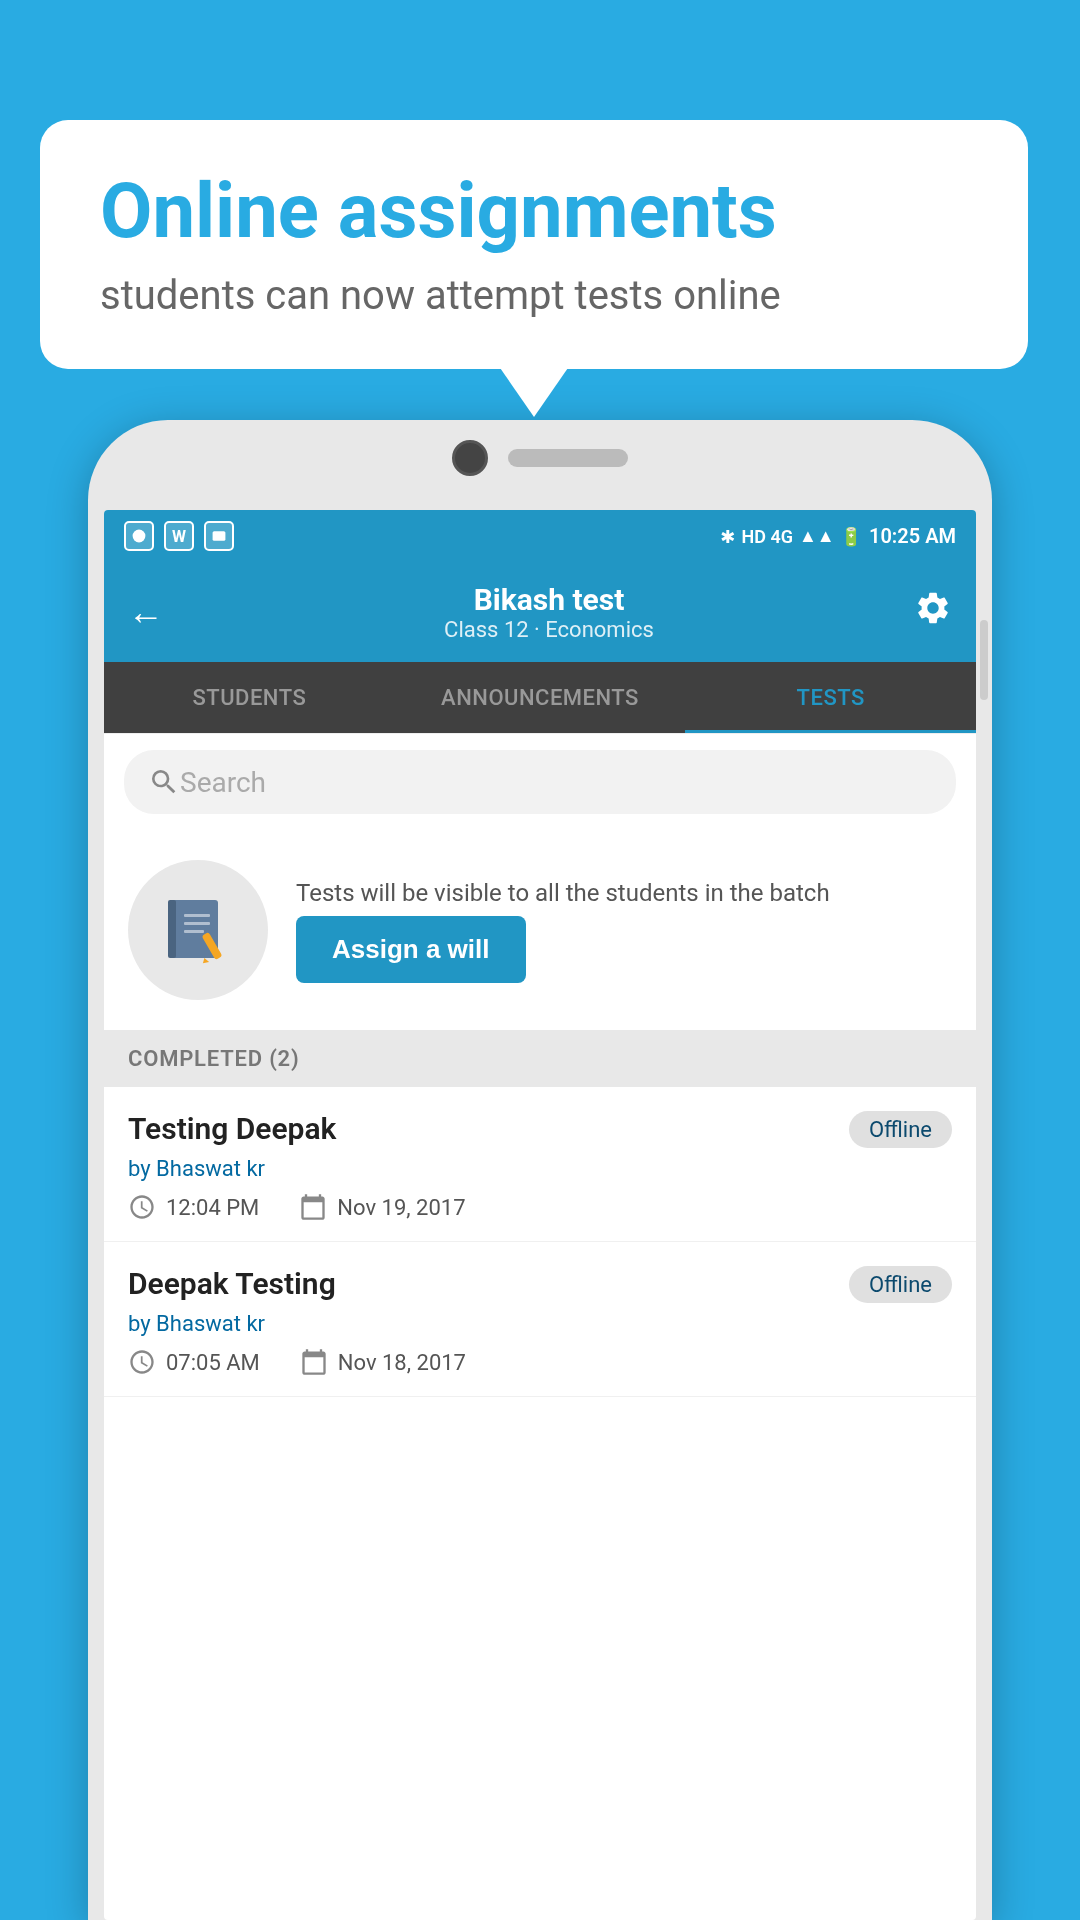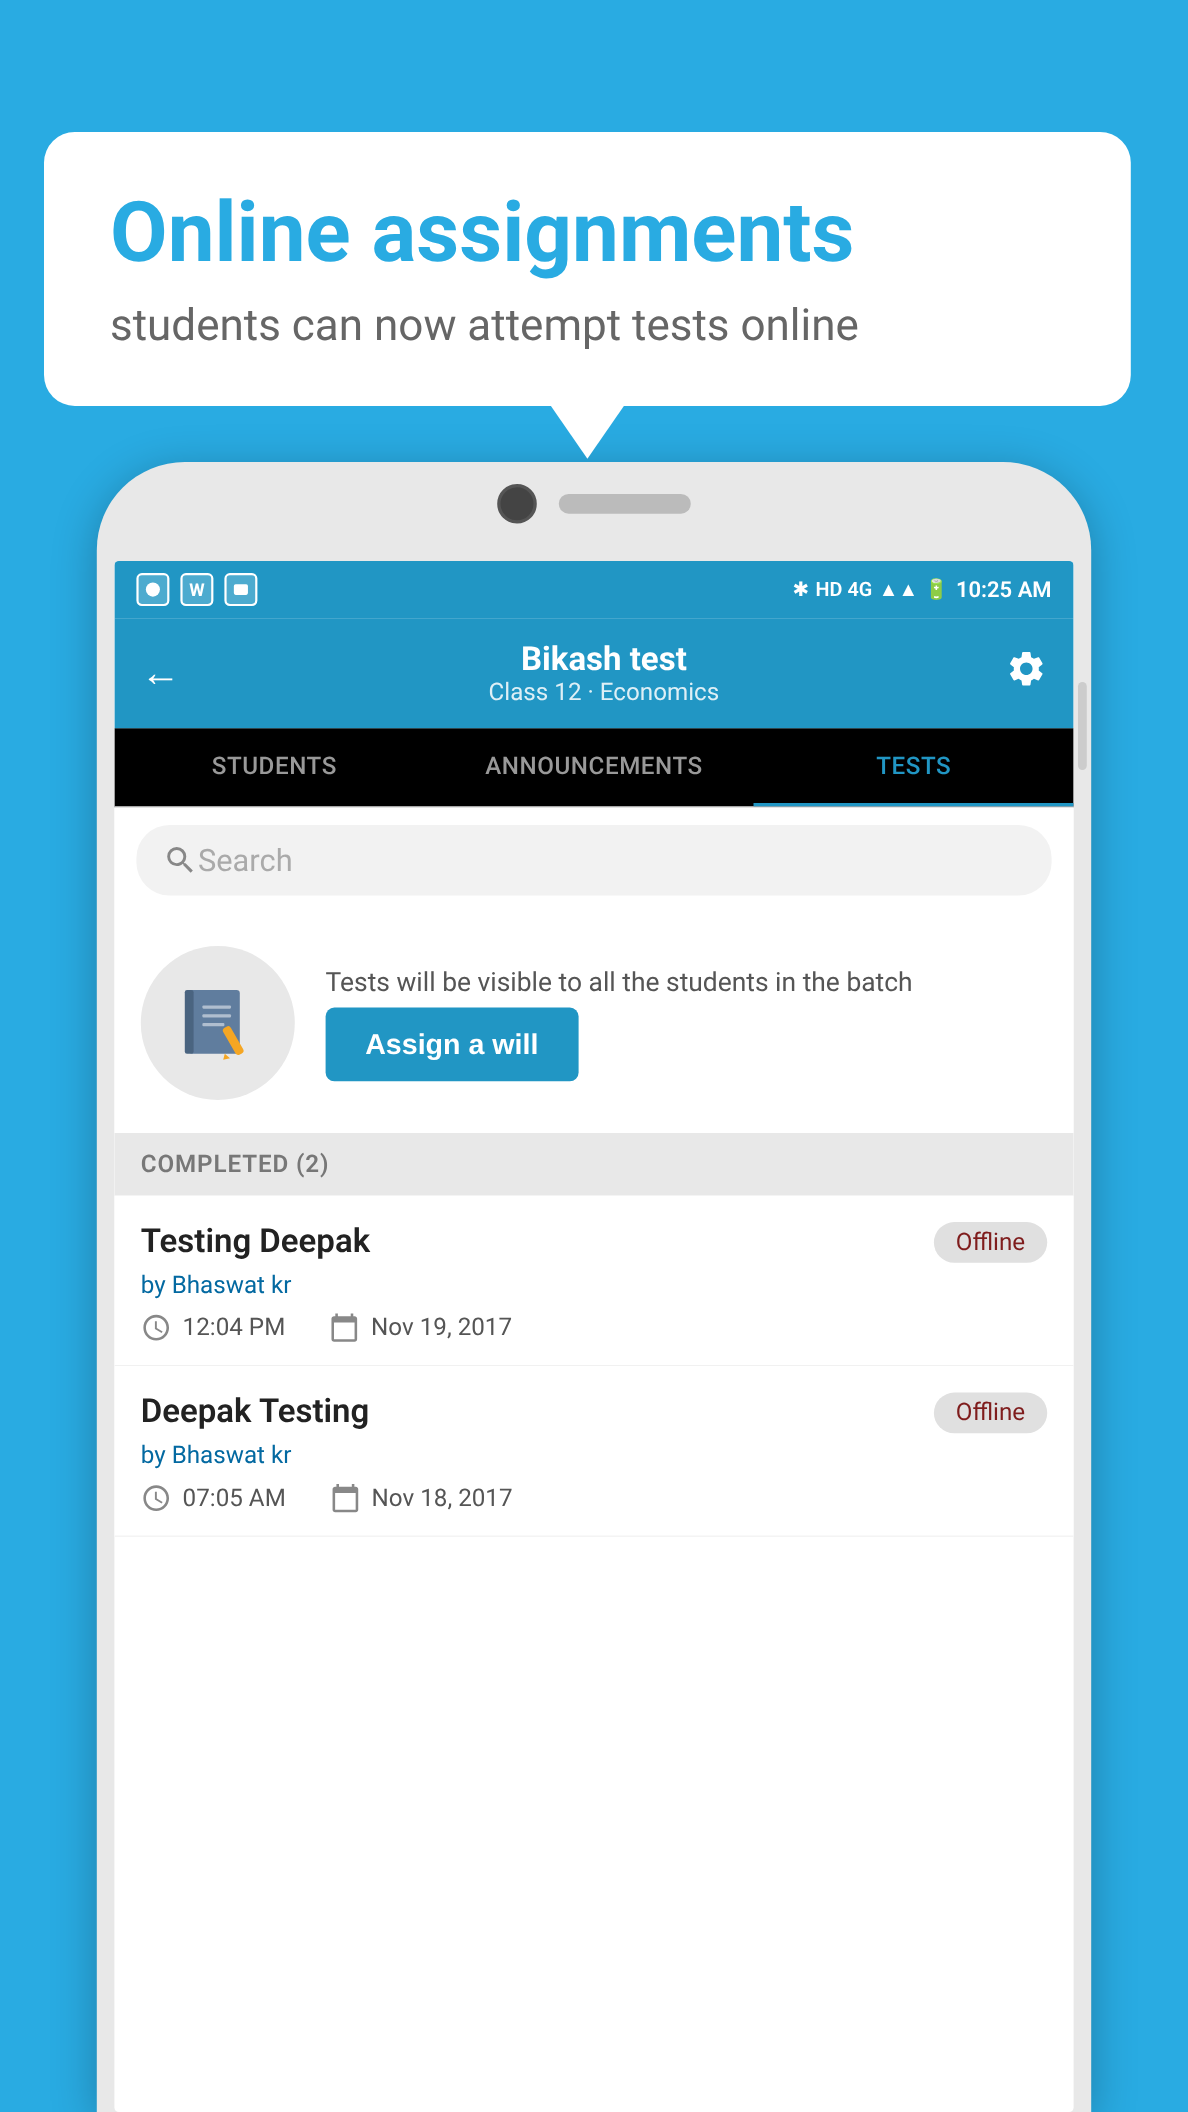--- a/index.html
+++ b/index.html
@@ -137,21 +137,21 @@
       color: rgba(255,255,255,0.85);
     }
     .app-bar-settings {
       color: white;
       font-size: 32px;
     }
 
     
     .tabs {
       display: flex;
-      background: #000000;
+      background: #404040;
       border-bottom: 1px solid #eee;
       height: 72px;
     }
     .tab {
       flex: 1;
       display: flex;
       align-items: center;
       justify-content: center;
       font-size: 22px;
       font-weight: 500;
@@ -259,21 +259,21 @@
       justify-content: space-between;
       margin-bottom: 8px;
     }
     .test-item-name {
       font-size: 30px;
       font-weight: 600;
       color: #222;
     }
     .offline-badge {
       background: #e0e0e0;
-      color: #7f1d1d;
+      color: #0c4a6e;
       border-radius: 20px;
       padding: 6px 20px;
       font-size: 22px;
     }
     .test-item-by {
       font-size: 22px;
       color: #0369a1;
       margin-bottom: 12px;
     }
     .test-item-meta {

